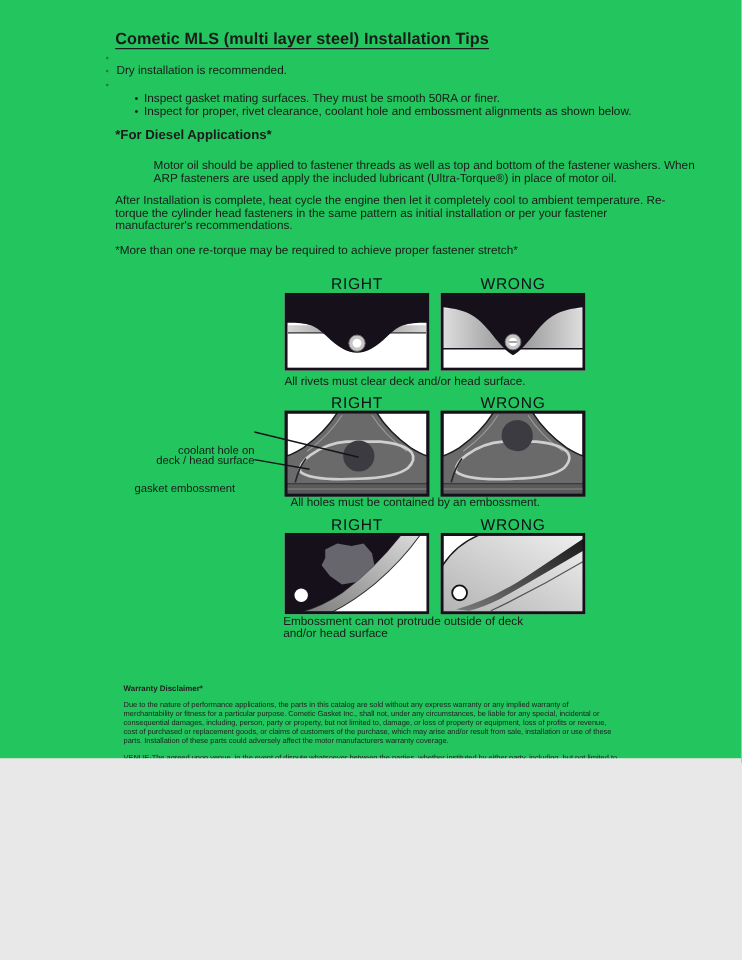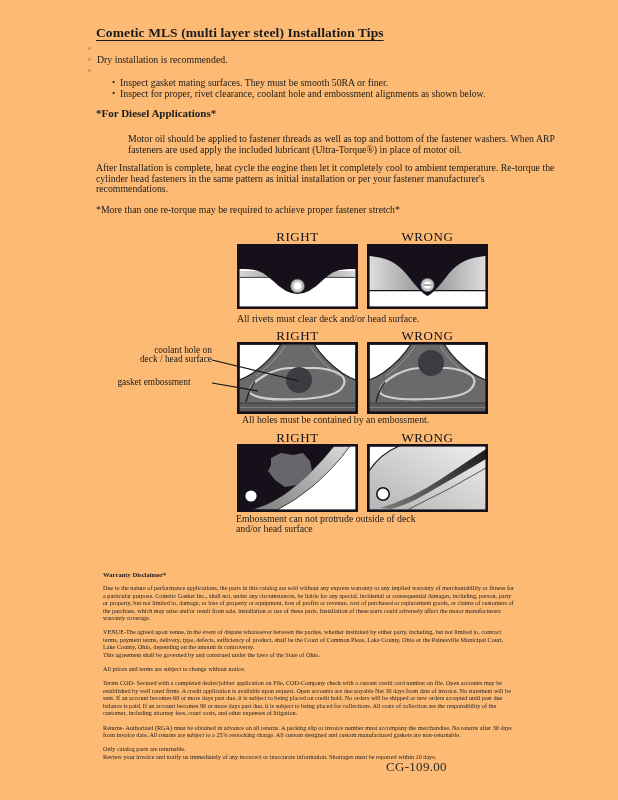--- a/index.html
+++ b/index.html
@@ -1,39 +1,39 @@
 <!DOCTYPE html>
 <html><head>
 <meta charset="utf-8">
 <style>
   html,body{margin:0;padding:0;background:#e8e8e8;}
   .sheet{
-    position:relative;width:618px;height:800px;background:#fdba74;
-    font-family:Liberation Serif, serif;color:#1b1b1b;overflow:hidden;
+    position:relative;width:618px;height:632px;background:#22c55e;
+    font-family:Liberation Sans, sans-serif;color:#1b1b1b;overflow:hidden;
     margin:0 auto;
   }
   .abs{position:absolute;}
   .page-title{
     left:96px;top:25px;font-size:13.5px;font-weight:700;
     text-decoration:underline;text-decoration-thickness:1.3px;text-underline-offset:3px;
     letter-spacing:.1px;
   }
   .bullets{left:88px;top:43px;width:470px;font-size:9.8px;line-height:11.2px;}
   .b-row{display:flex;}
   .b-row .mk{width:9px;flex:0 0 9px;font-size:8px;line-height:11.2px;}
   .b-row.sub{margin-left:24px;}
   .b-row.sub .mk{width:8px;flex:0 0 8px;font-size:9px;}
   .diesel-h{left:96px;top:107px;font-size:11px;font-weight:700;}
   .body-p{font-size:9.8px;line-height:10.6px;width:460px;}
   .dp1{left:96px;top:134px;margin-left:32px;}
   .dp2{left:96px;top:163px;}
   .dnote{left:96px;top:205px;}
   .rw-label{width:121px;text-align:center;font-size:13px;letter-spacing:.6px;color:#101018;}
   .cap{font-size:9.8px;line-height:9.8px;color:#1b1b1b;}
-  .ann{width:120px;text-align:right;font-size:9.4px;line-height:9.4px;}
+  .ann{width:120px;text-align:right;font-size:9.4px;line-height:9.4px;margin-top:24px;}
   .diag{display:block;}
   .warranty{left:103px;top:571px;width:414px;font-size:6.2px;line-height:7.4px;color:#222;}
   .warranty .w-h{font-size:6.6px;font-weight:700;margin-bottom:6px;}
   .wp{margin-bottom:7px;}
   .wp.tight{margin-bottom:0;}
   .footer-code{left:386px;top:759px;font-size:13px;letter-spacing:.3px;color:#2a2a2a;}
   svg{display:block;}
 </style>
 </head>
 <body>

